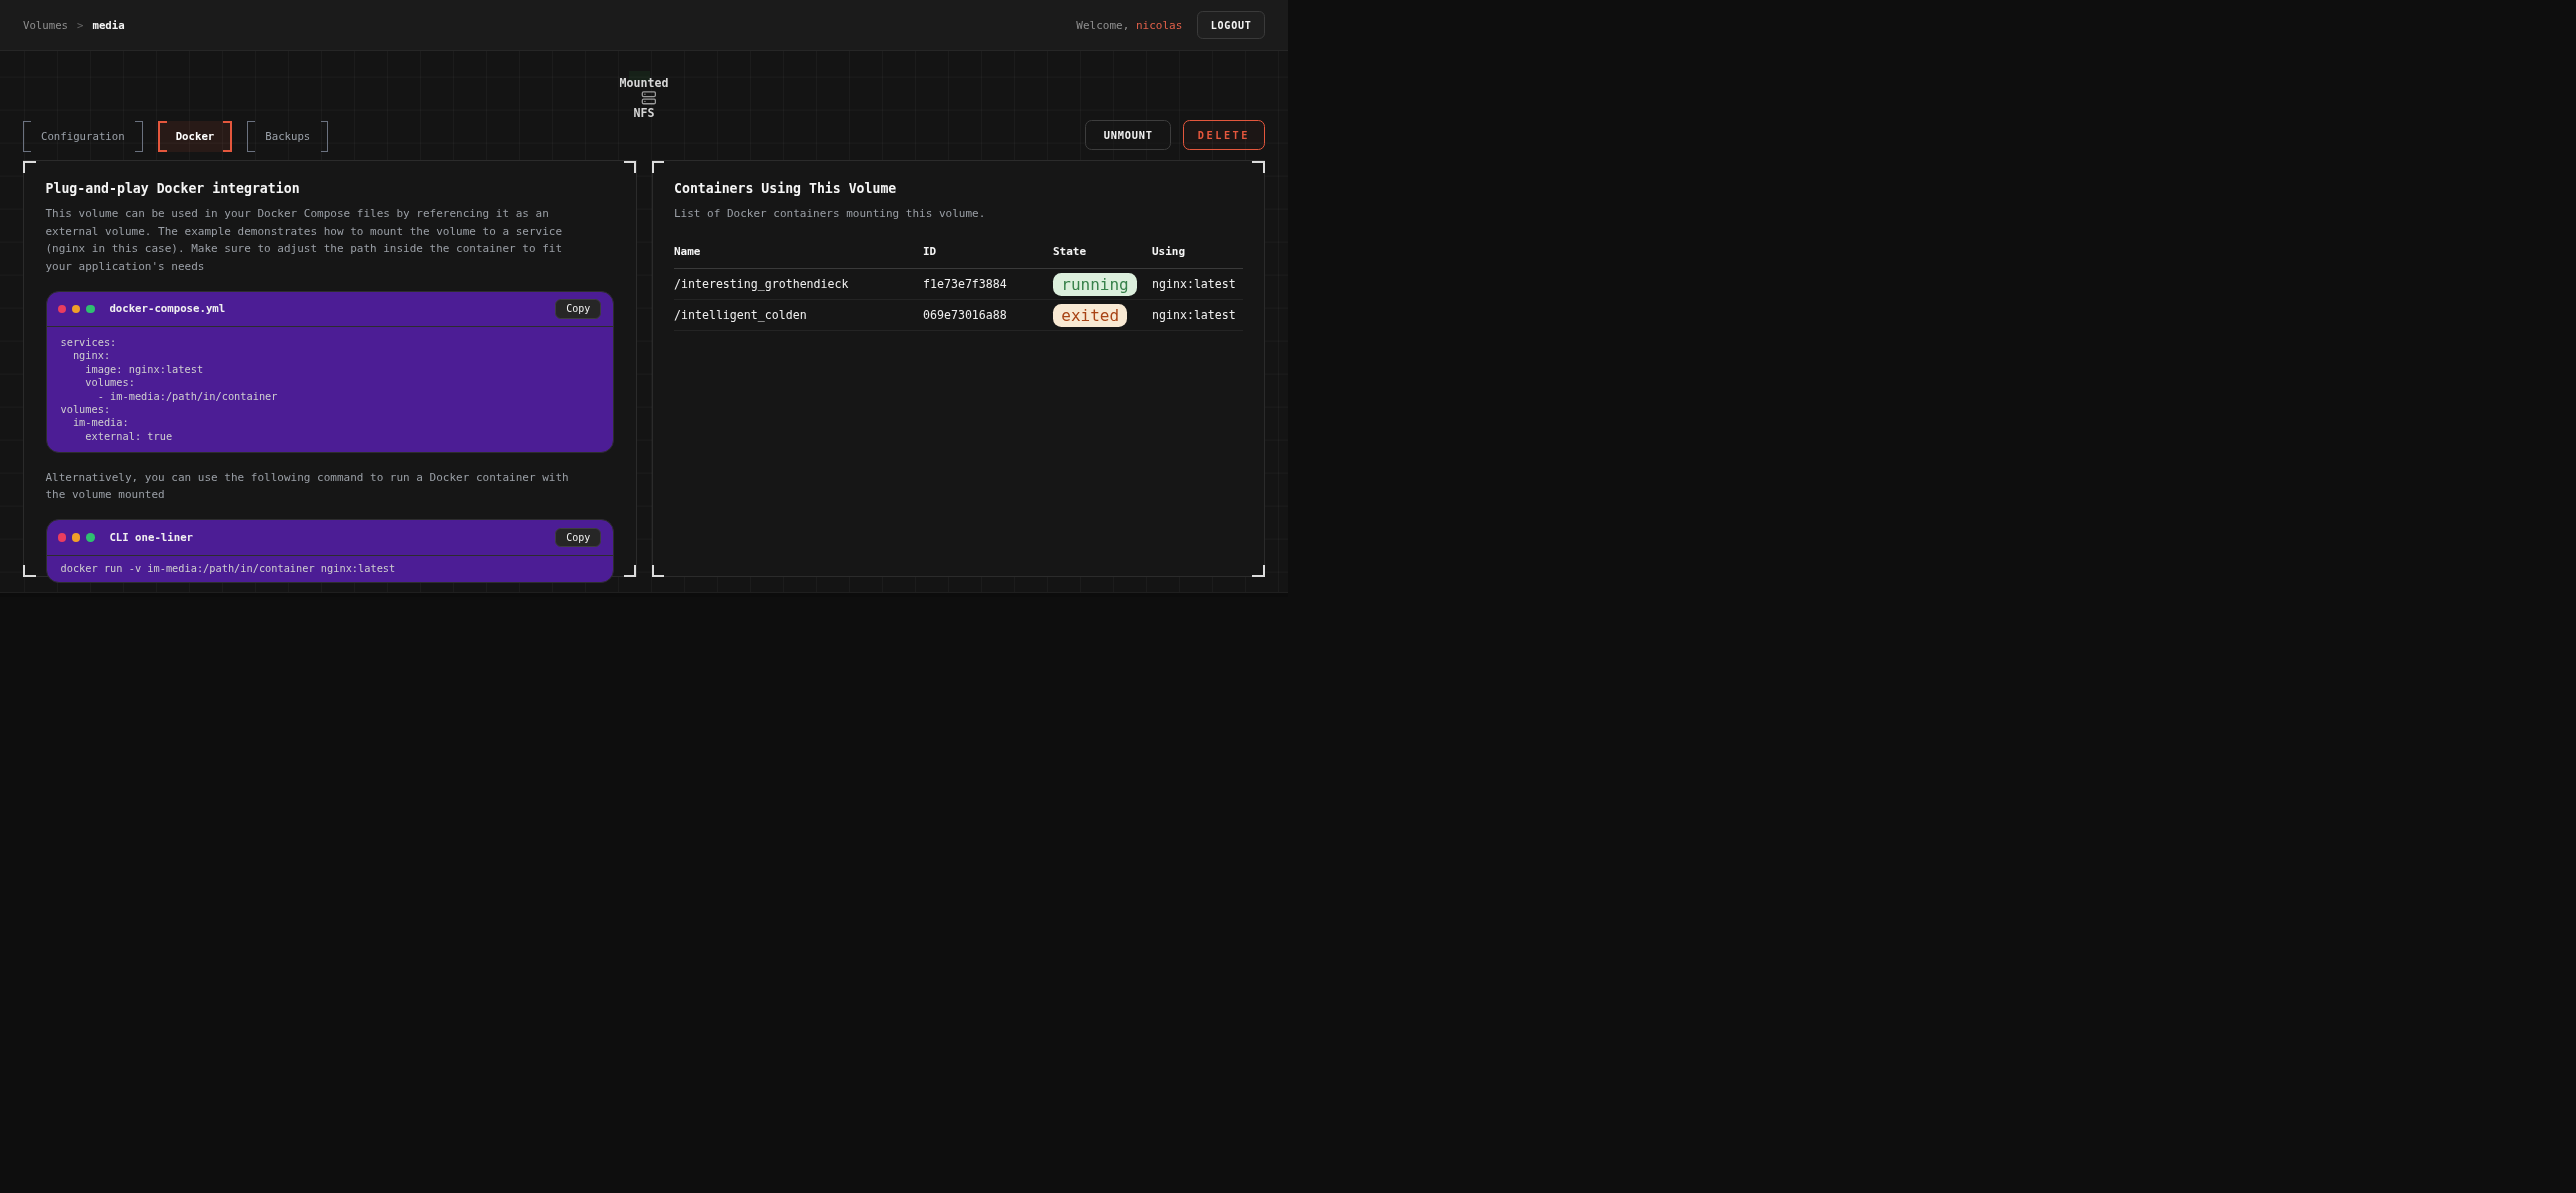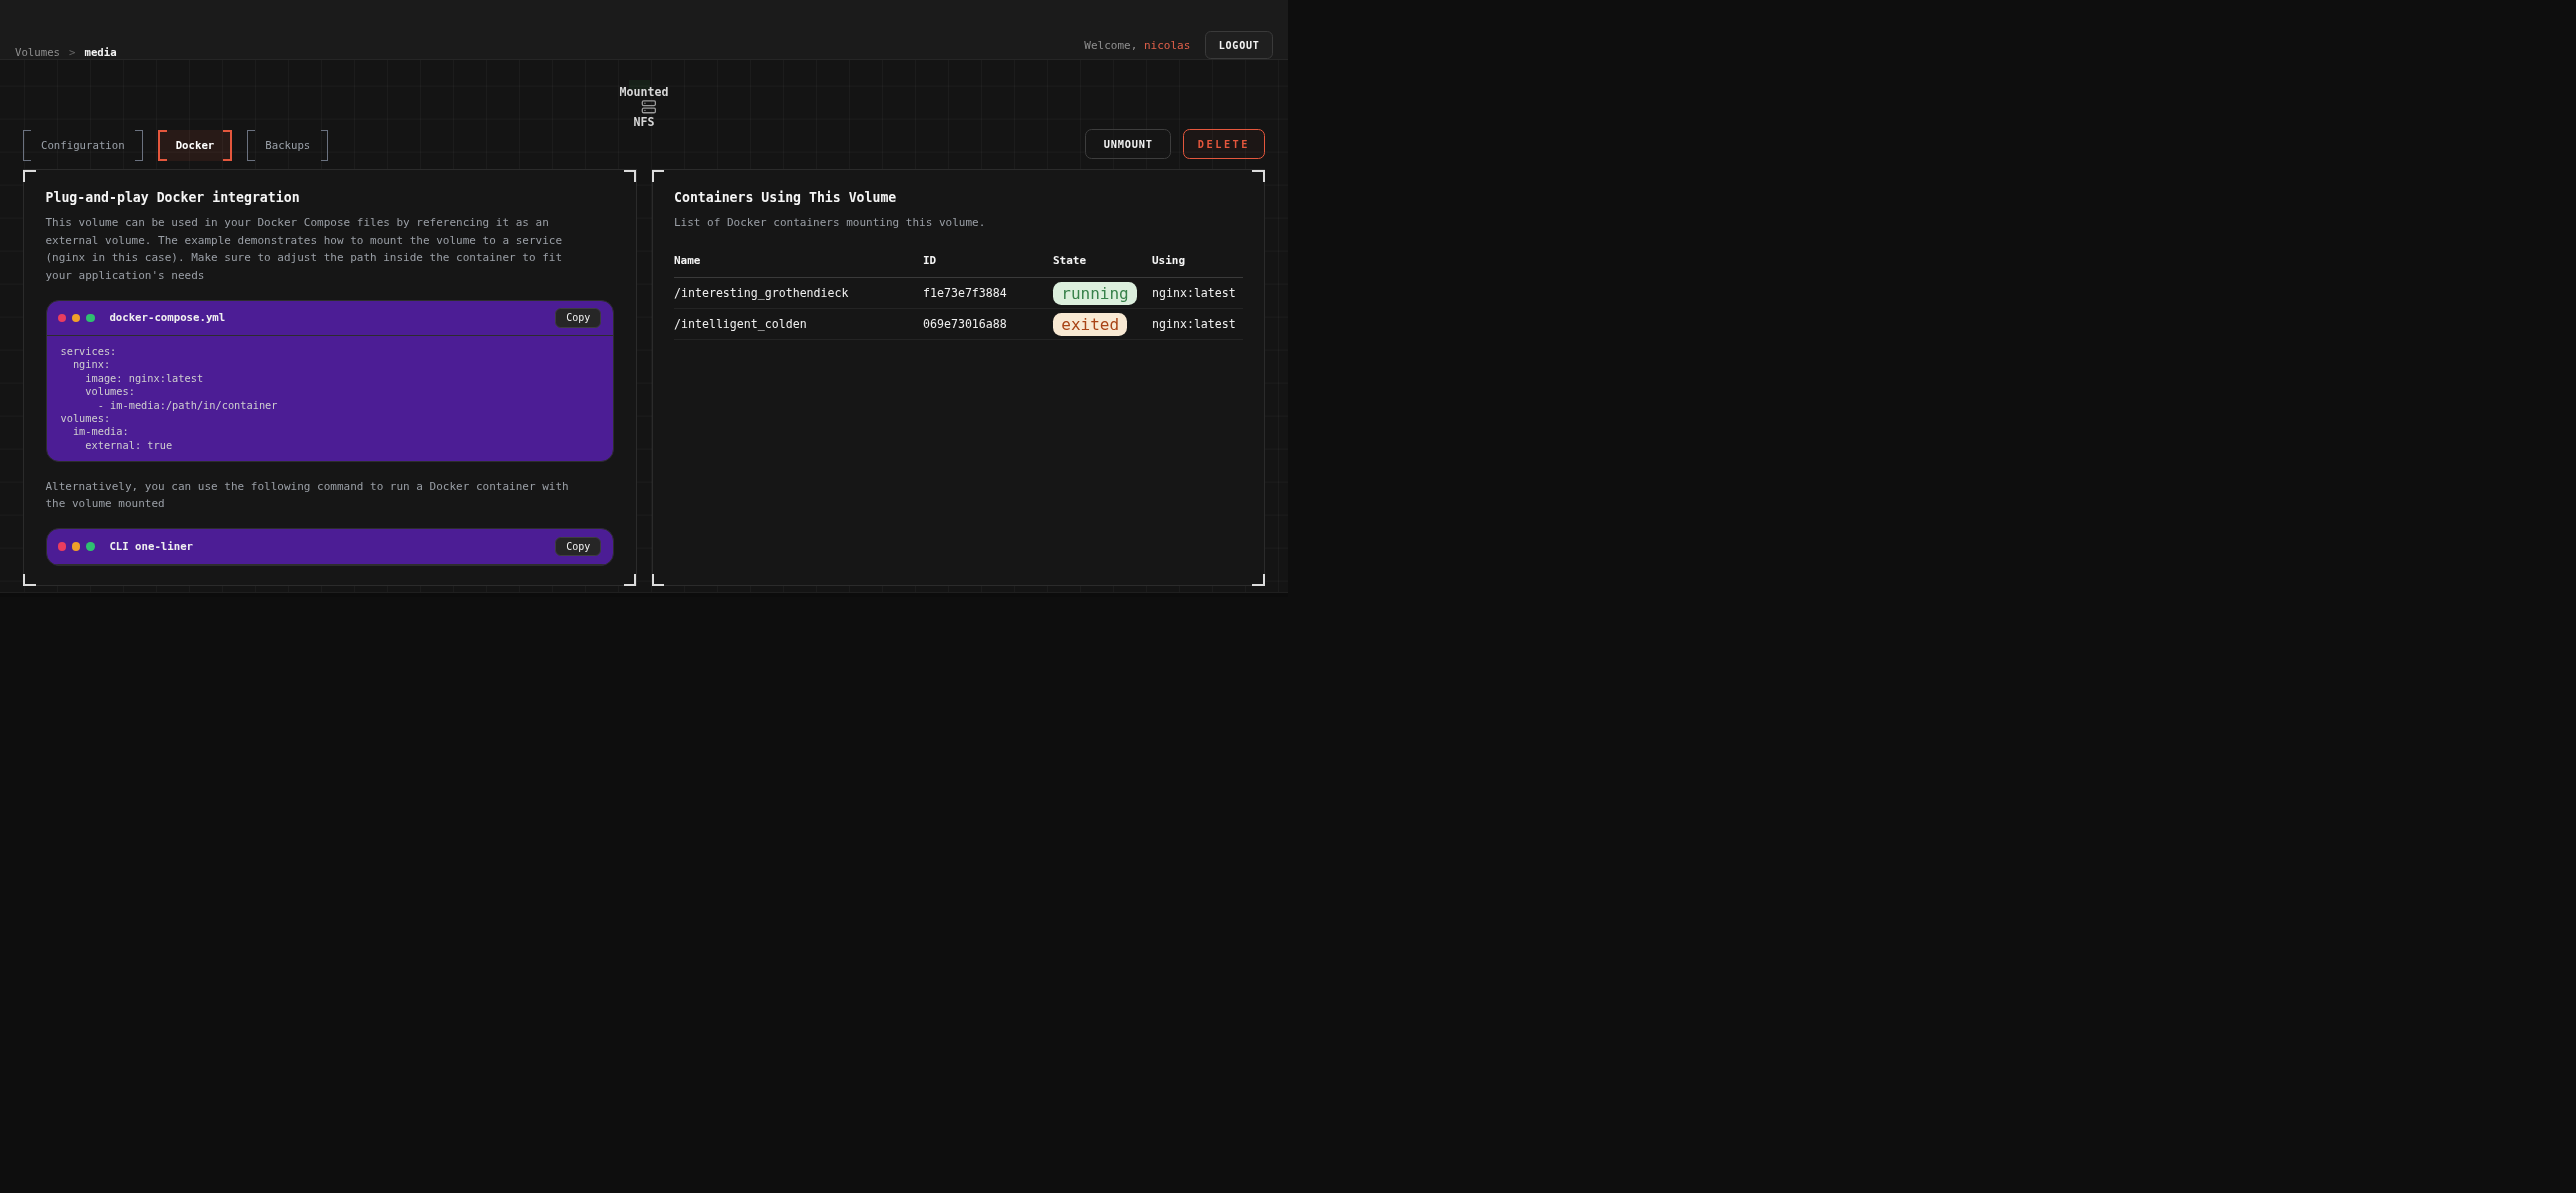--- a/index.html
+++ b/index.html
@@ -8,25 +8,25 @@
   .app {
     position: relative;
     width: 1288px; height: 597px;
     background: #141414;
     overflow: hidden;
     color: #e5e5e5;
   }
 
   
   .topbar {
-    height: 60px;
+    height: 51px;
     background: #1b1b1b;
     border-bottom: 0.8px solid #262626;
-    display: flex; align-items: flex-end; justify-content: space-between;
-    padding: 0 15px;
+    display: flex; align-items: center; justify-content: space-between;
+    padding: 0 23px;
   }
   .breadcrumb { display: flex; align-items: center; font-size: 10.7px; }
   .crumb-parent { color: #8f8f8f; cursor: pointer; }
   .crumb-sep { color: #666; margin: 0 9px; }
   .crumb-current { color: #f5f5f5; font-weight: bold; }
   .topbar-right { display: flex; align-items: center; gap: 15px; }
   .welcome { font-size: 11px; color: #8f8f8f; }
   .welcome .username { color: #e0604a; }
   .logout-btn {
     background: #1f1f1f; border: 0.8px solid #3a3a3a; border-radius: 5.8px;
@@ -228,20 +228,21 @@
         <p class="panel-desc" style="margin-top:15.7px;">Alternatively, you can use the following command to run a Docker container with the volume mounted</p>
 
         <div class="code-block">
           <div class="code-header">
             <span class="dot dot-red"></span>
             <span class="dot dot-amber"></span>
             <span class="dot dot-green"></span>
             <span class="code-filename">CLI one-liner</span>
             <button class="copy-btn">Copy</button>
           </div>
+          <div class="code-body single">docker run -v im-media:/path/in/container nginx:latest</div>
         </div>
       </div>
 
       <div class="panel">
         <span class="corner tl"></span>
         <span class="corner tr"></span>
         <span class="corner bl"></span>
         <span class="corner br"></span>
 
         <div class="panel-title">Containers Using This Volume</div>

